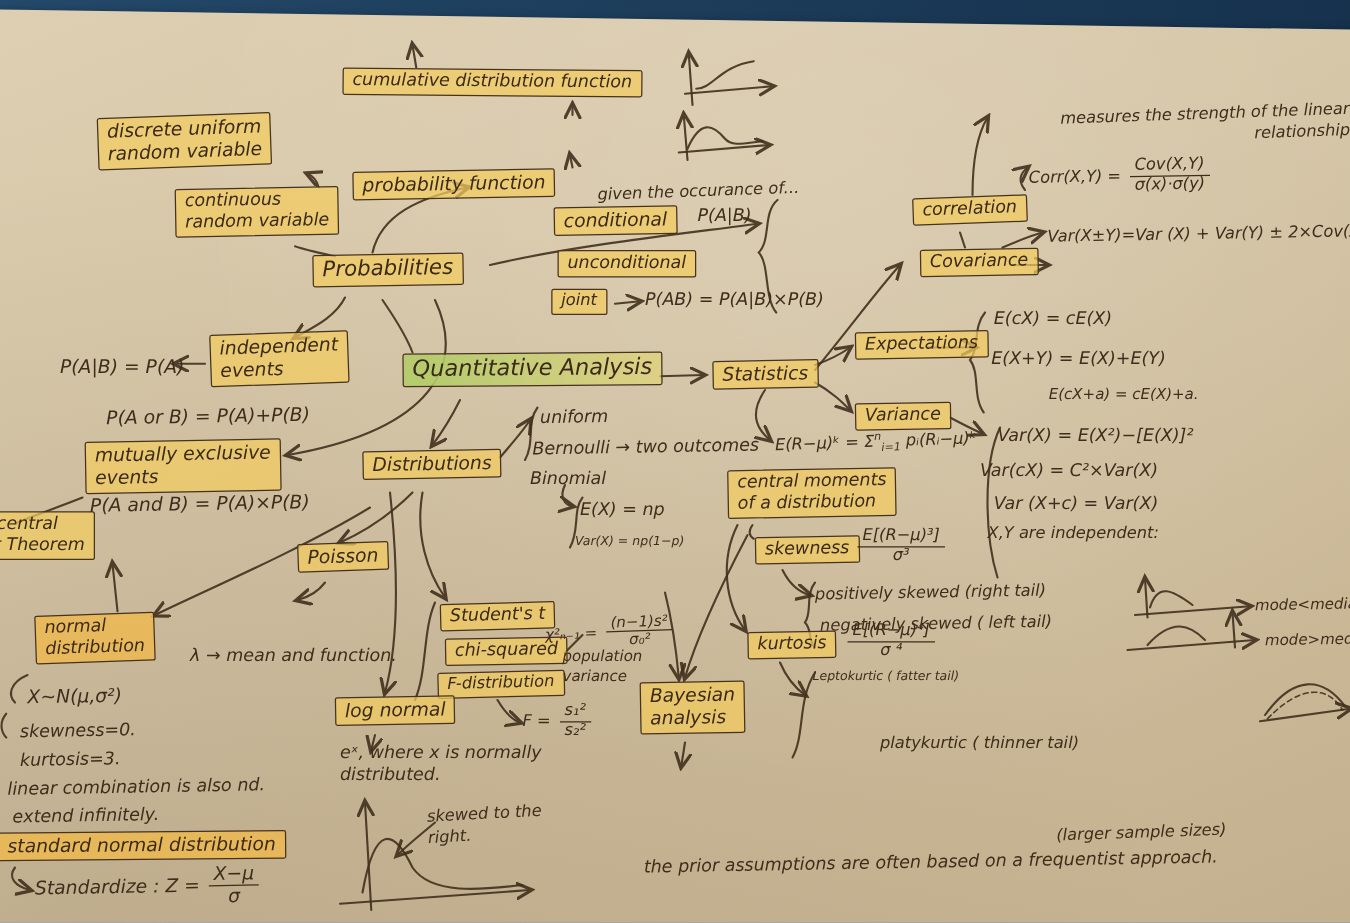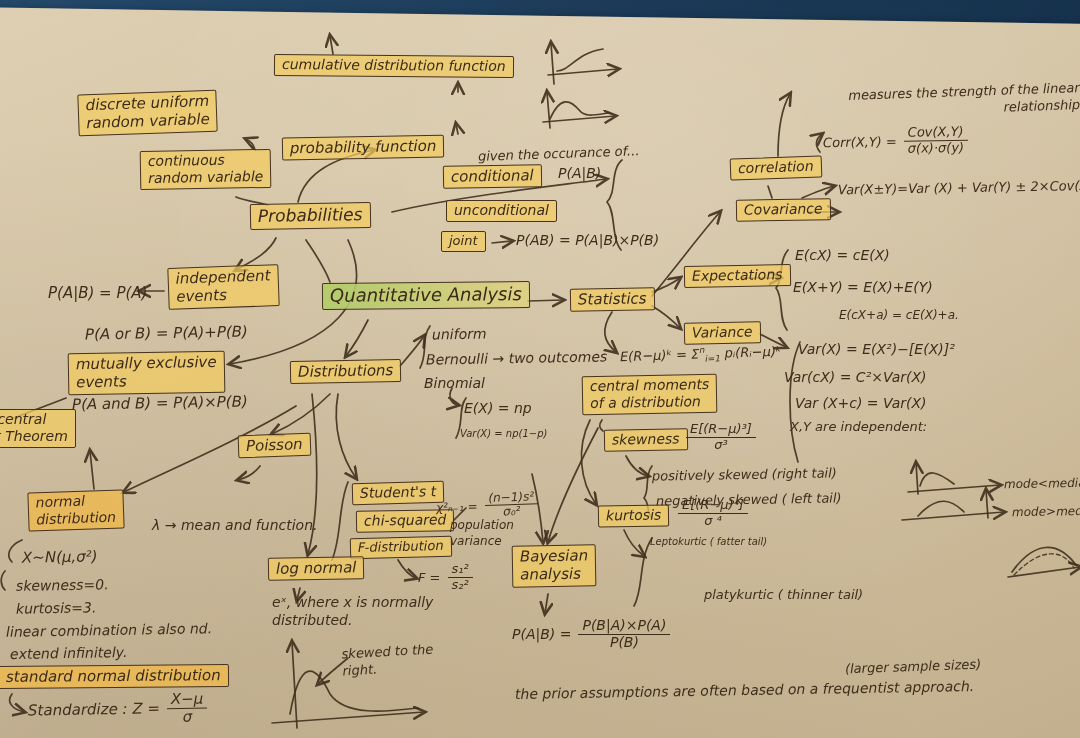--- a/index.html
+++ b/index.html
@@ -210,27 +210,20 @@
         <span class="den">σ₀²</span>
       </span>
     </div>
     <div class="frx" style="left: 418px; top: 562px; font-size: 13px; transform: rotate(0deg);">
       <span class="pre">F =</span>
       <span class="frac">
         <span class="num">s₁²</span>
         <span class="den">s₂²</span>
       </span>
     </div>
-    <div class="frx" style="left: 512px; top: 618px; font-size: 14px; transform: rotate(0deg);">
-      <span class="pre">P(A|B) =</span>
-      <span class="frac">
-        <span class="num">P(B|A)×P(A)</span>
-        <span class="den">P(B)</span>
-      </span>
-    </div>
     <div class="frx" style="left: 28px; top: 692px; font-size: 15px; transform: rotate(-1deg);">
       <span class="pre">Standardize :   Z =</span>
       <span class="frac">
         <span class="num">X−μ</span>
         <span class="den">σ</span>
       </span>
     </div>
   </div>
 
 </body></html>

